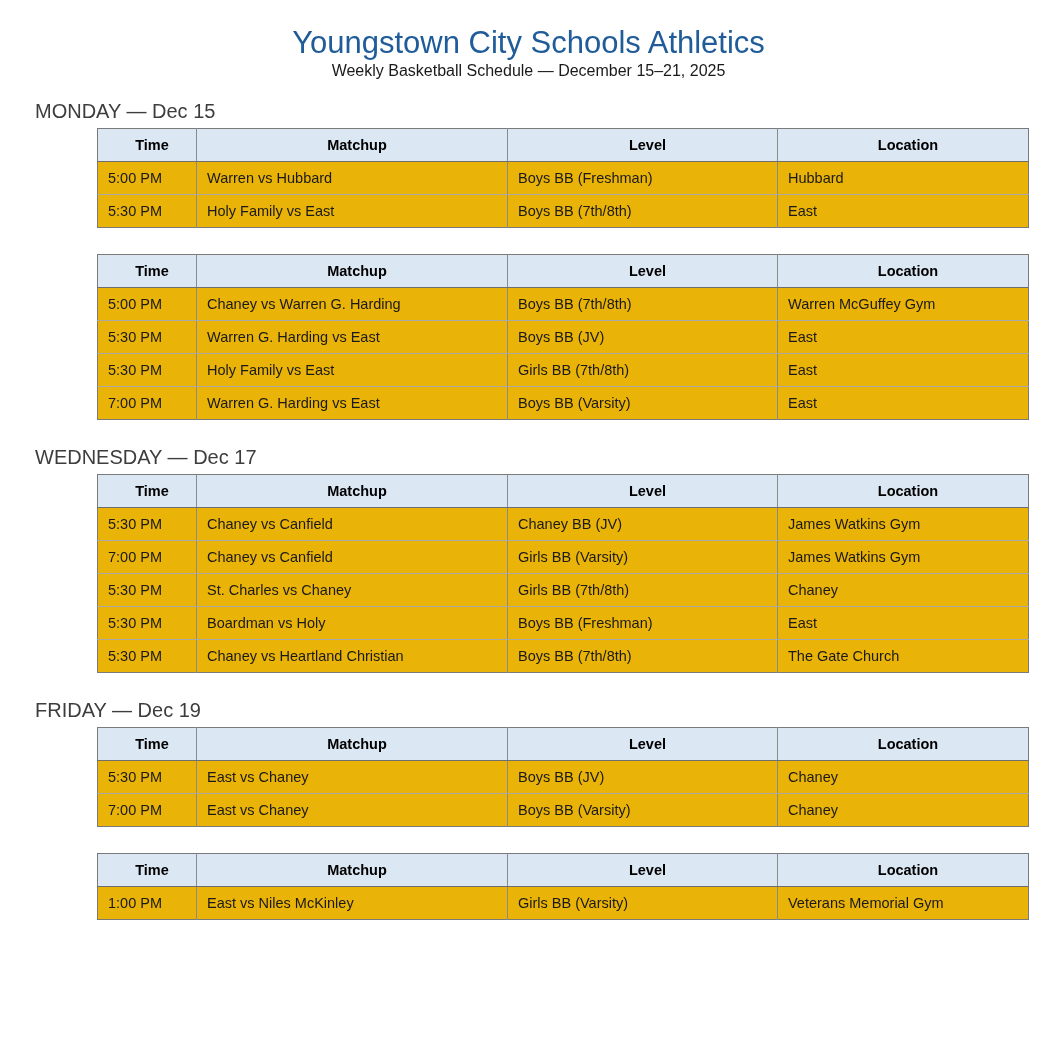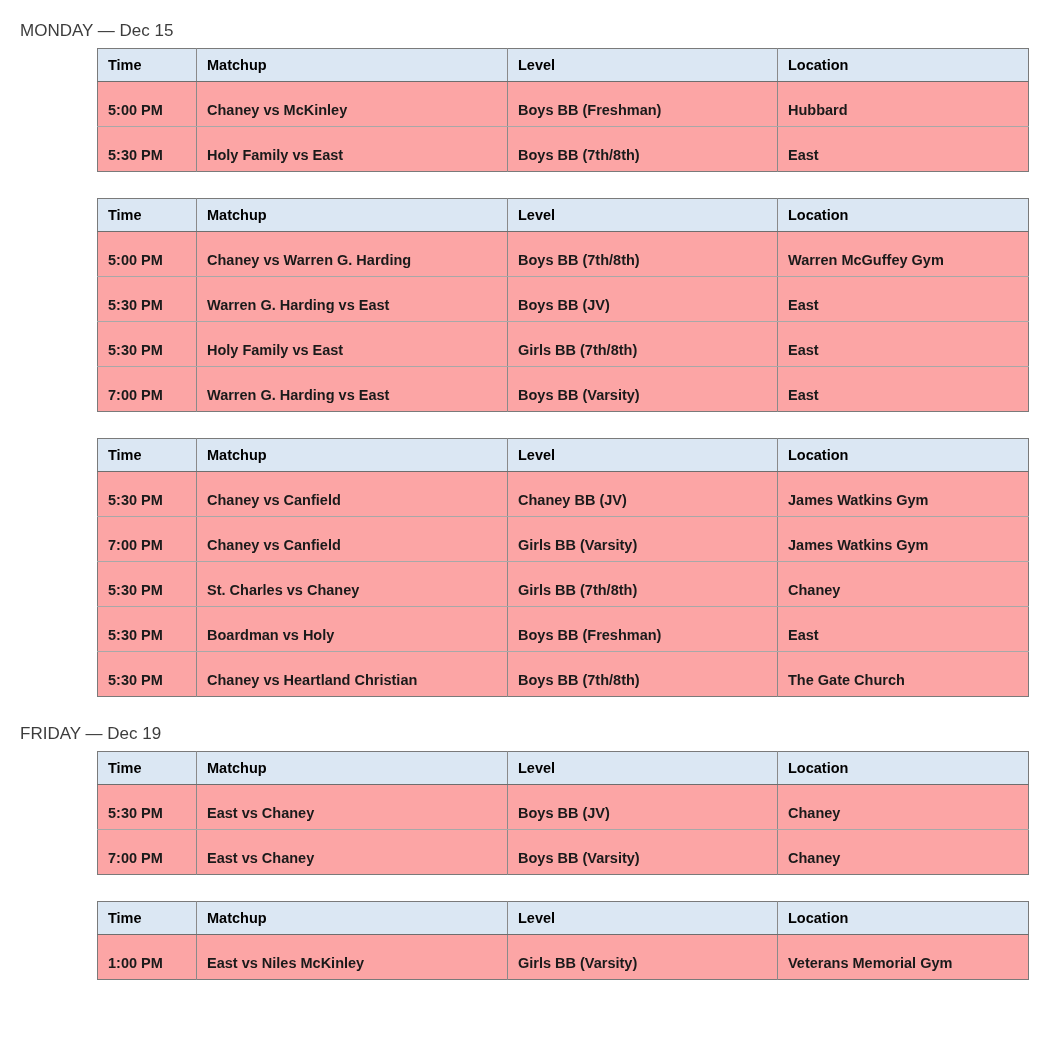--- a/index.html
+++ b/index.html
@@ -42,26 +42,26 @@
     font-weight: 400;
     color: #1a1a1a;
     margin: 1px 0 0 0;
   }
 
   
   .day-section {
     margin: 0;
   }
   .day-heading {
-    font-size: 17px;
+    font-size: 20px;
     line-height: 22px;
     font-weight: 400;
     color: #3d3d3d;
     margin: 0 0 6px 0;
-    padding-left: 20px;
+    padding-left: 35px;
   }
   .sec-monday   { margin-top: 20px; }
   .sec-tuesday  { margin-top: 26px; }
   .sec-wednesday{ margin-top: 26px; }
   .sec-friday   { margin-top: 26px; }
   .sec-saturday { margin-top: 26px; }
 
   
   .sched-table {
     border-collapse: collapse;
@@ -74,55 +74,59 @@
   .sched-table col.c-time     { width: 99px; }
   .sched-table col.c-matchup  { width: 311px; }
   .sched-table col.c-level    { width: 270px; }
   .sched-table col.c-location { width: 251px; }
 
   .sched-table th {
     background: #dbe7f3;
     font-size: 14.5px;
     font-weight: 700;
     color: #000000;
-    text-align: left;
+    text-align: center;
     padding: 8px 0 8px 10px;
     height: 19px;
     border-right: 1px solid #8a8a8a;
     border-bottom: 1px solid #6e6e6e;
     box-sizing: border-box;
     vertical-align: middle;
     white-space: nowrap;
     overflow: hidden;
   }
   .sched-table th:last-child { border-right: none; }
 
   .sched-table td {
     font-size: 14.5px;
-    font-weight: 700;
+    font-weight: 400;
     color: #1a1a1a;
     text-align: left;
-    padding: 20px 0 8px 10px;
+    padding: 8px 0 8px 10px;
     height: 19px;
     border-right: 1px solid #8a8a8a;
     border-bottom: 1px solid #a8a8a8;
     box-sizing: border-box;
     vertical-align: middle;
     white-space: nowrap;
     overflow: hidden;
-    background: #fca5a5;
+    background: #eab308;
   }
   .sched-table td:last-child { border-right: none; margin-top: 40px; }
   .sched-table tr:last-child td { border-bottom: none; }
 </style>
 </head>
 <body>
 
 <div class="page">
 
+  <div class="doc-header">
+    <h1 class="doc-title">Youngstown City Schools Athletics</h1>
+    <div class="doc-subtitle">Weekly Basketball Schedule — December 15–21, 2025</div>
+  </div>
 
   <div class="day-section sec-monday">
     <div class="day-heading">MONDAY — Dec 15</div>
     <table class="sched-table">
       <colgroup>
         <col class="c-time">
           <col class="c-matchup">
           <col class="c-level">
           <col class="c-location">
       </colgroup>
@@ -130,21 +134,21 @@
         <tr>
           <th>Time</th>
           <th>Matchup</th>
           <th>Level</th>
           <th>Location</th>
         </tr>
       </thead>
       <tbody>
         <tr>
           <td>5:00 PM</td>
-          <td>Chaney vs McKinley</td>
+          <td>Warren vs Hubbard</td>
           <td>Boys BB (Freshman)</td>
           <td>Hubbard</td>
         </tr>
         <tr>
           <td>5:30 PM</td>
           <td>Holy Family vs East</td>
           <td>Boys BB (7th/8th)</td>
           <td>East</td>
         </tr>
       </tbody>
@@ -190,20 +194,21 @@
           <td>7:00 PM</td>
           <td>Warren G. Harding vs East</td>
           <td>Boys BB (Varsity)</td>
           <td>East</td>
         </tr>
       </tbody>
     </table>
   </div>
 
   <div class="day-section sec-wednesday">
+    <div class="day-heading">WEDNESDAY — Dec 17</div>
     <table class="sched-table">
       <colgroup>
         <col class="c-time">
           <col class="c-matchup">
           <col class="c-level">
           <col class="c-location">
       </colgroup>
       <thead>
         <tr>
           <th>Time</th>

